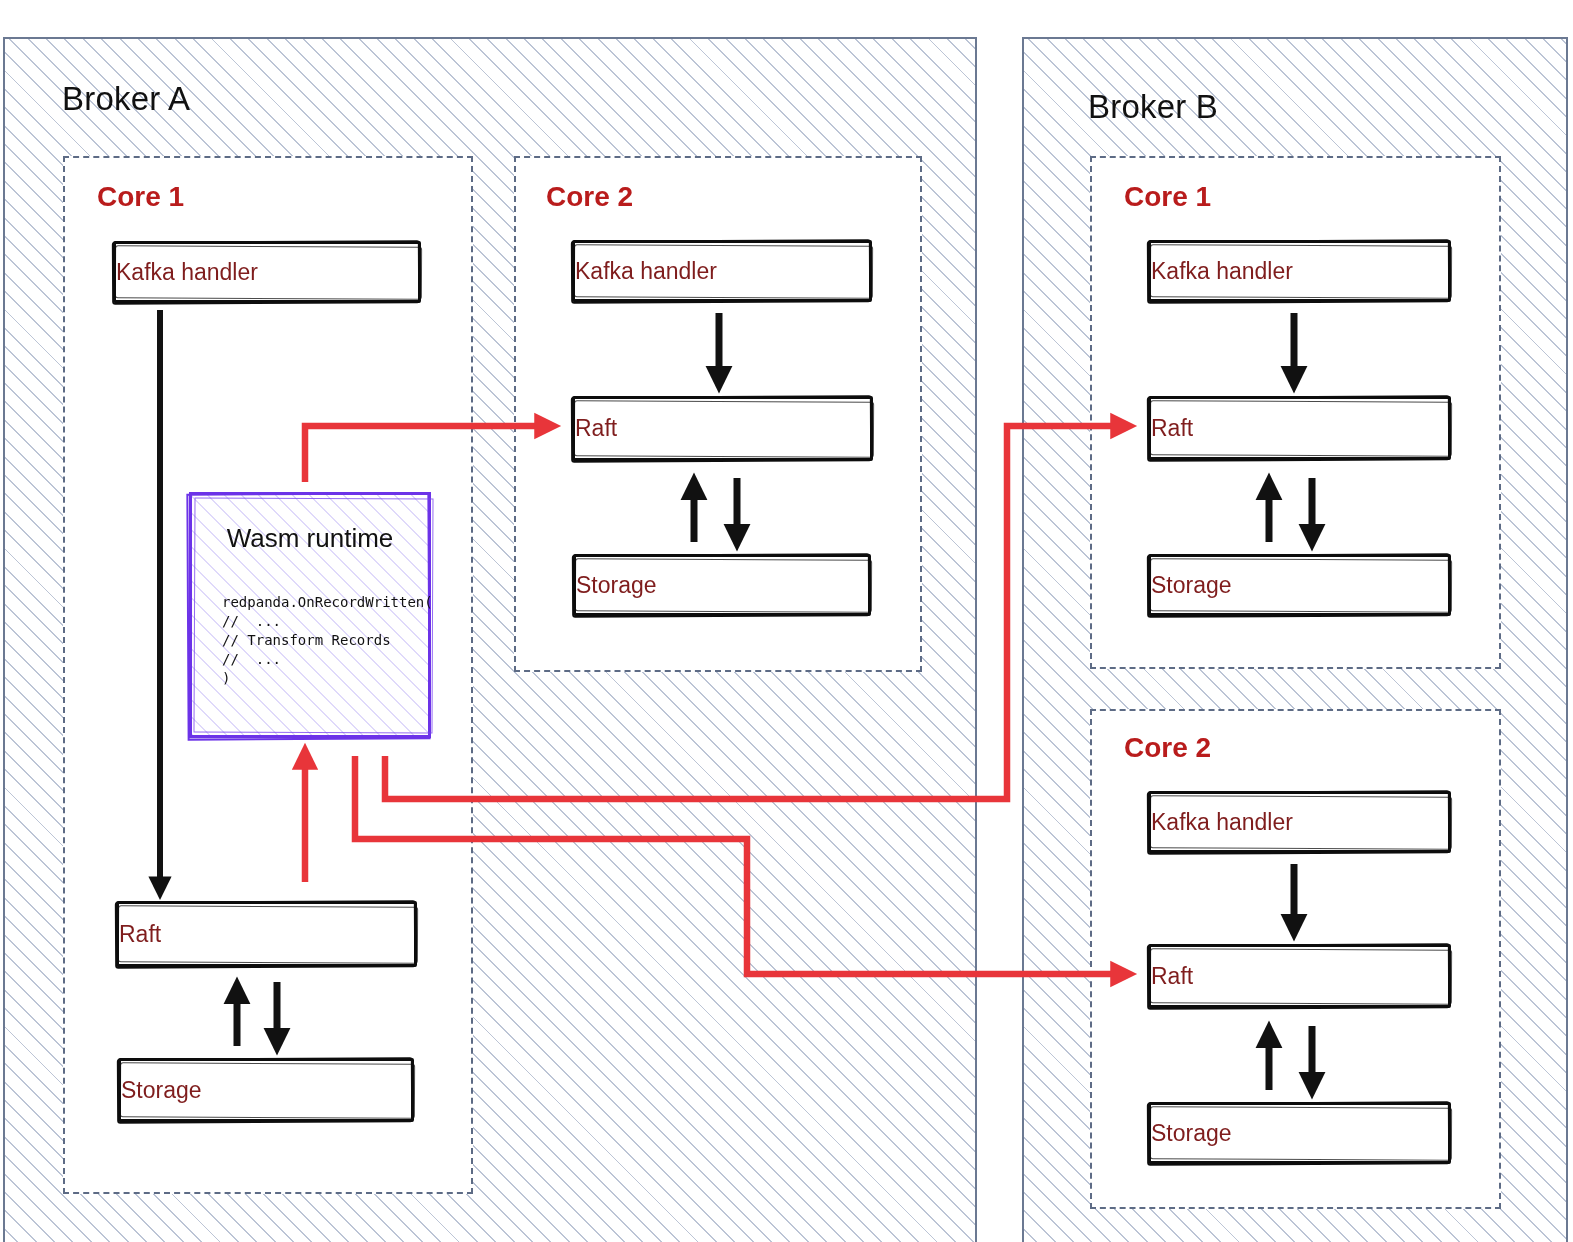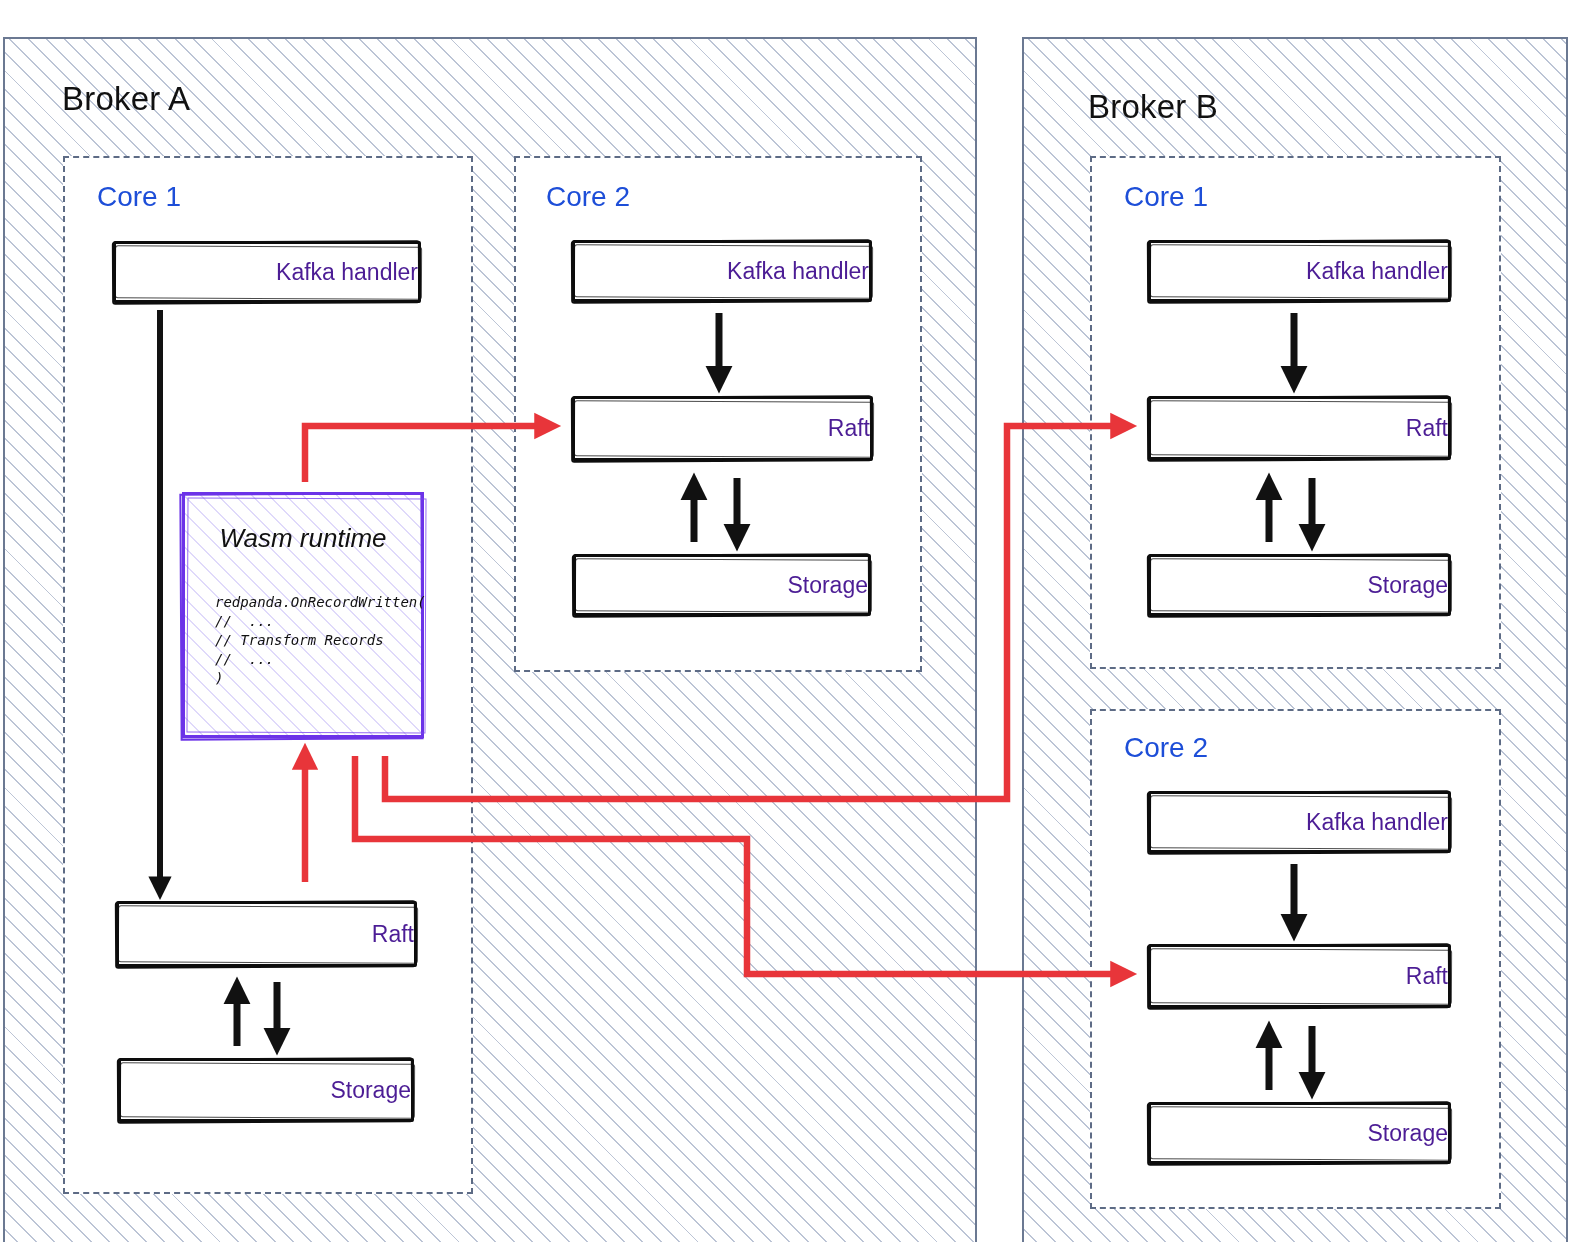--- a/index.html
+++ b/index.html
@@ -32,32 +32,33 @@
   
   .core{
     position:absolute;
     border:2.5px dashed #5d6b85;
     background:#ffffff;
     box-sizing:border-box;
   }
   .core-title{
     position:absolute;
     font-size:28px;
-    color:#1d4ed8;
+    color:#b91c1c;
     white-space:nowrap;
+    font-weight:bold;
   }
 
   
   .node{
     position:absolute;
     box-sizing:border-box;
     background:#ffffff;
     border:3px solid #0d0d0d;
-    display:flex;align-items:center;justify-content:flex-end;
-    font-size:23px;color:#4c1d95;
+    display:flex;align-items:center;justify-content:flex-start;
+    font-size:23px;color:#7f1d1d;
     border-radius:2px;
   }
   .node::before{
     content:"";position:absolute;
     left:-4px;top:-3px;right:-2px;bottom:-4px;
     border:2.5px solid #0d0d0d;
     border-radius:3px;
     transform:rotate(-.32deg);
     pointer-events:none;
   }
@@ -115,21 +116,21 @@
   <div class="broker" style="left:3px;top:3px;width:974px;height:1232px;"></div>
   <div class="broker-title" style="left:62px;top:46px;">Broker A</div>
 
   <div class="core" style="left:63px;top:122px;width:410px;height:1038px;"></div>
   <div class="core-title" style="left:97px;top:147px;">Core 1</div>
 
   <div class="node" style="left:113px;top:207px;width:308px;height:62px;">
     <span>Kafka handler</span>
   </div>
 
-  <div class="wasm" style="left:182px;top:458px;width:242px;height:246px;font-style:italic;">
+  <div class="wasm" style="left:189px;top:458px;width:242px;height:246px;">
     <div class="wasm-title">Wasm runtime</div>
     <div class="wasm-code">redpanda.OnRecordWritten(
 //  ...
 // Transform Records
 //  ...
 )</div>
   </div>
 
   <div class="node" style="left:116px;top:867px;width:301px;height:66px;">
     <span>Raft</span>

